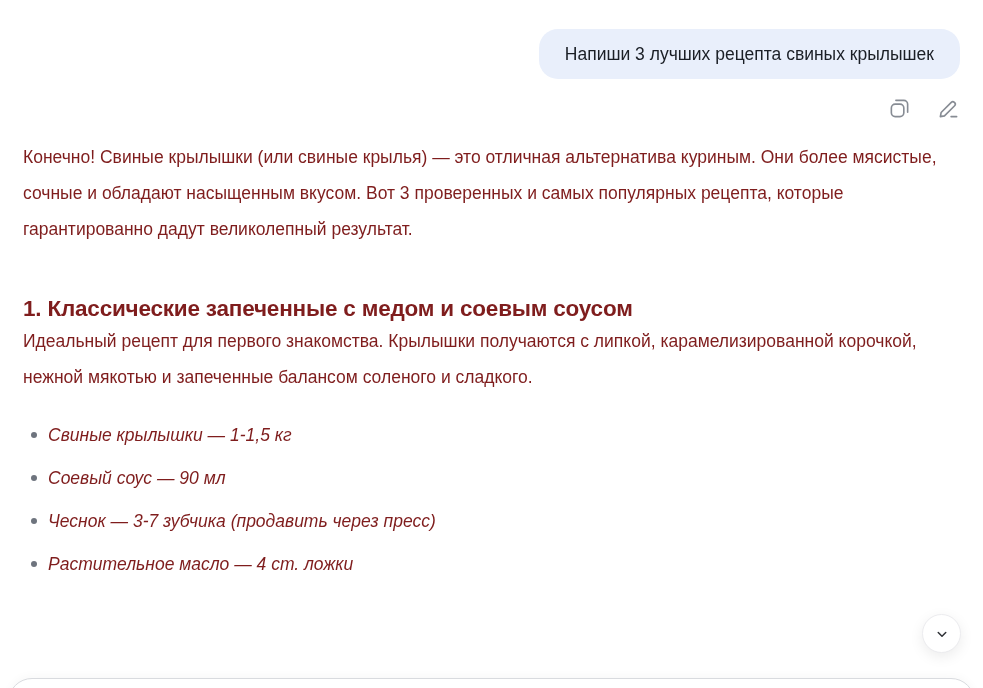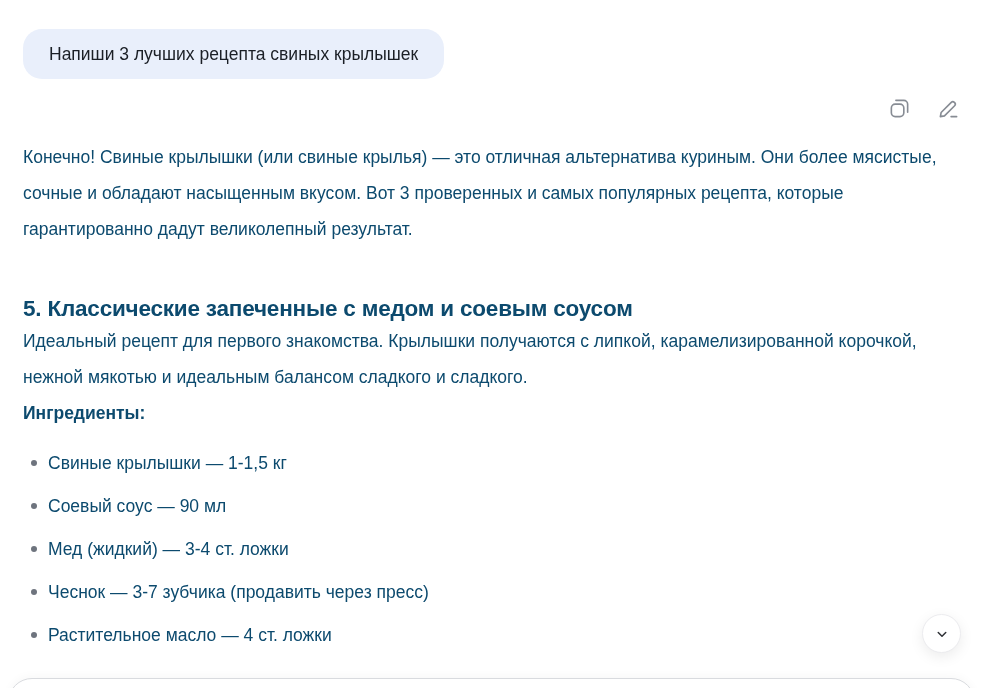--- a/index.html
+++ b/index.html
@@ -11,20 +11,21 @@
     overflow: hidden;
     background: #ffffff;
     font-family: "Liberation Sans", sans-serif;
     color: #1B1F26;
   }
   .chat {
     padding: 29px 23px 0 23px;
   }
   .user-row {
     display: flex;
+    justify-content: flex-end;
   }
   .user-bubble {
     background: #E9EFFB;
     border-radius: 19px;
     padding: 13px 26px;
     font-size: 17.5px;
     line-height: 24px;
     color: #1B1F26;
     max-width: 75%;
   }
@@ -45,40 +46,41 @@
     height: 24px;
     display: flex;
     align-items: center;
     justify-content: center;
     cursor: pointer;
   }
   .assistant {
     margin-top: 19px;
     font-size: 17.5px;
     line-height: 36px;
-    color: #0c4a6e;
+    color: #7f1d1d;
     max-width: 937px;
   }
   .assistant p { margin: 0; }
   .assistant h2 {
     font-size: 22.5px;
     line-height: 28px;
     font-weight: bold;
     margin: 48px 0 0 0;
     letter-spacing: -0.2px;
   }
   .desc { margin-top: 24px; }
   .ingredients-label {
     margin-top: 16px;
     font-weight: bold;
   }
   .ingredients {
     list-style: none;
-    margin: 18px 0 0 0;
+    margin: 26px 0 0 0;
     padding: 0;
+    font-style: italic;
   }
   .ingredients li {
     position: relative;
     padding-left: 25px;
     line-height: 28px;
     margin-bottom: 15px;
     font-size: 17.5px;
   }
   .ingredients li::before {
     content: "";
@@ -138,30 +140,28 @@
       <svg width="23" height="23" viewBox="0 0 24 24" fill="none" stroke="#878C94" stroke-width="1.7" stroke-linecap="round" stroke-linejoin="round">
         <path d="M4.3 16.2 L14.9 5.6 a2.3 2.3 0 0 1 3.2 0 l0.3 0.3 a2.3 2.3 0 0 1 0 3.2 L7.8 19.7 l-4.3 0.8 z"></path>
         <path d="M14.7 20.5 h5.8"></path>
       </svg>
     </button>
   </div>
 
   <div class="assistant">
     <p>Конечно! Свиные крылышки (или свиные крылья) — это отличная альтернатива куриным. Они более мясистые, сочные и обладают насыщенным вкусом. Вот 3 проверенных и самых популярных рецепта, которые гарантированно дадут великолепный результат.</p>
 
-    <h2>5. Классические запеченные с медом и соевым соусом</h2>
+    <h2>1. Классические запеченные с медом и соевым соусом</h2>
 
-    <p class="desc">Идеальный рецепт для первого знакомства. Крылышки получаются с липкой, карамелизированной корочкой, нежной мякотью и идеальным балансом сладкого и сладкого.</p>
+    <p class="desc">Идеальный рецепт для первого знакомства. Крылышки получаются с липкой, карамелизированной корочкой, нежной мякотью и запеченные балансом соленого и сладкого.</p>
 
-    <p class="ingredients-label">Ингредиенты:</p>
 
     <ul class="ingredients">
       <li>Свиные крылышки — 1-1,5 кг</li>
       <li>Соевый соус — 90 мл</li>
-      <li>Мед (жидкий) — 3-4 ст. ложки</li>
       <li>Чеснок — 3-7 зубчика (продавить через пресс)</li>
       <li>Растительное масло — 4 ст. ложки</li>
     </ul>
   </div>
 
 </main>
 
 <button class="scroll-btn">
   <svg width="18" height="18" viewBox="0 0 24 24" fill="none" stroke="#2F3237" stroke-width="2" stroke-linecap="round" stroke-linejoin="round">
     <path d="M7 10 L12 15 L17 10"></path>

